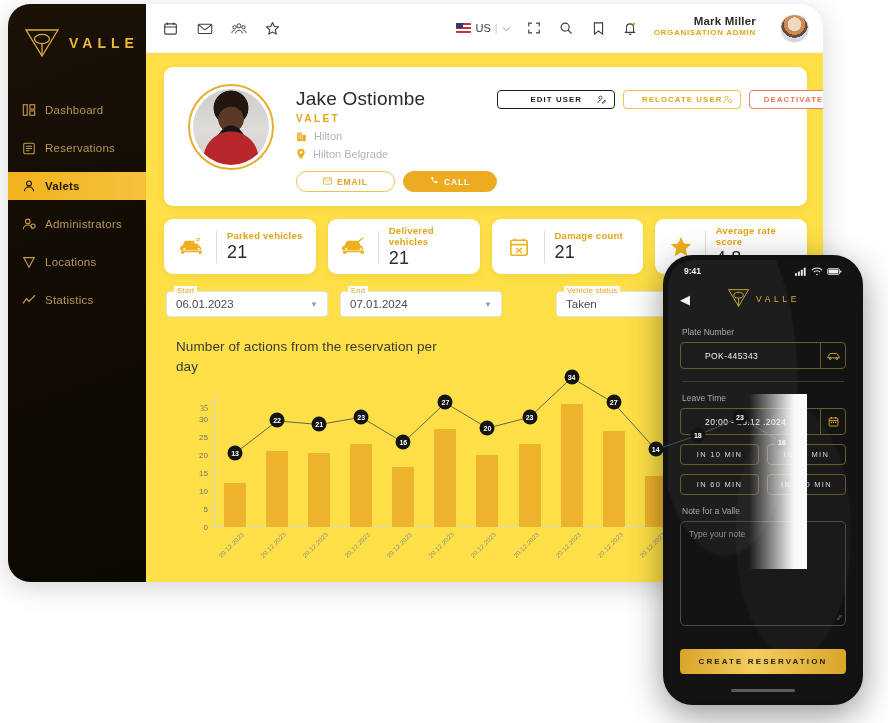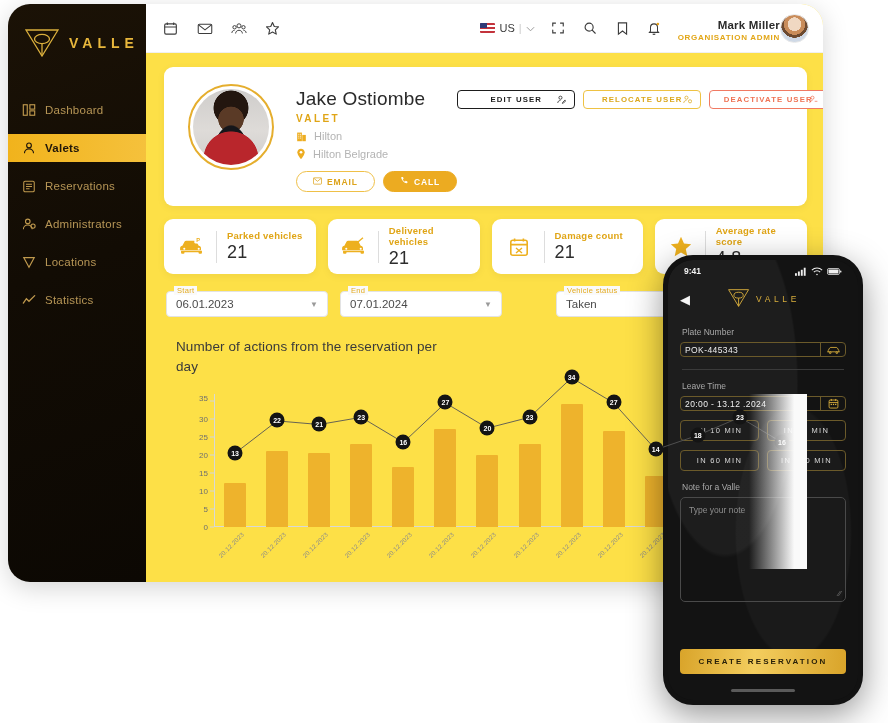--- a/index.html
+++ b/index.html
@@ -63,21 +63,21 @@
   .tb-ic { width:17px; height:17px; cursor:pointer; display:flex; align-items:center; justify-content:center;}
   .tb-right { margin-left: auto; display: flex; align-items: center; gap: 15px; }
   .lang { display:flex; align-items:center; gap:4px; font-size:11px; color:#3a3a3a; cursor:pointer;}
   .flag {
     width:15px; height:10px; border-radius:1px;
     background: repeating-linear-gradient(180deg,#c3333c 0 2px,#fff 2px 4px);
     position: relative; overflow:hidden;
   }
   .flag:after{content:"";position:absolute;left:0;top:0;width:7px;height:5px;background:#2e3a77;}
   .lang-div { color:#ccc; }
-  .user-block { display:flex; align-items:flex-end; gap:0; cursor:pointer;}
+  .user-block { display:flex; align-items:flex-start; gap:24px; cursor:pointer;}
   .user-names { text-align:right; line-height:1.25; }
   .user-name { font-size:11.5px; font-weight:700; color:#2b2b2b; letter-spacing:.2px;}
   .user-role { font-size:8px; font-weight:700; color:#e2a617; letter-spacing:.7px;}
   .avatar-hd {
     width:29px;height:29px;border-radius:50%;
     background: radial-gradient(circle at 50% 34%, #f0d8c2 0 30%, #c98c5a 31% 47%, #6d4a30 48% 60%, #cfd9e6 61% 100%);
     border:1px solid #e8e8e8;
   }
 
   
@@ -106,21 +106,21 @@
   }
   .pinfo { margin-left: 22px; padding-top: 6px;}
   .pname { font-size:19px; font-weight:400; color:#2a2a2a; letter-spacing:.2px;}
   .prole { font-size:10px; font-weight:700; color:#e0a516; letter-spacing:2.4px; margin-top:3px;}
   .prow { display:flex; align-items:center; gap:7px; margin-top:6px; font-size:11px; color:#b4b4b4;}
   .prow .ic { color:#edad21; display:flex;}
   .pbtns { display:flex; gap:8px; margin-top:11px;}
   .chip {
     display:flex;align-items:center;gap:5px;
     font-size:8.5px; font-weight:700; letter-spacing:.9px;
-    padding:4px 16px; border-radius:11px; cursor:pointer;
+    padding:4px 26px; border-radius:11px; cursor:pointer;
   }
   .chip.out { border:1px solid #efc048; color:#dda31a; background:#fff;}
   .chip.fill { background:#ecab21; color:#fff; border:1px solid #ecab21;}
 
   .pactions { margin-left:auto; display:flex; flex-direction:row; gap:8px; padding-top:8px; padding-right:4px;}
   .abtn {
     width:118px; height:19px; border-radius:4px;
     display:flex; align-items:center; justify-content:center; gap:6px;
     font-size:7.8px; font-weight:700; letter-spacing:1.1px; cursor:pointer;
     background:#fff; position:relative;
@@ -204,22 +204,22 @@
   }
   #ph-status { height:22px; display:flex; align-items:center; padding:0 4px; }
   #ph-time { font-size:8.5px; color:#f2f2f2; font-weight:600;}
   .ph-sig { margin-left:auto; display:flex; align-items:center; gap:4px;}
   #ph-nav { height:34px; display:flex; align-items:center; position:relative;}
   #ph-back { color:#f5f5f5; font-size:13px; cursor:pointer; line-height:1;}
   .ph-logo { position:absolute; left:50%; transform:translateX(-50%); display:flex; align-items:center; gap:5px;}
   .ph-logo-text { color:#d9ae3c; font-size:8.5px; letter-spacing:3.6px;}
   .ph-label { color:#a9a9a9; font-size:8.5px; margin:11px 0 5px 2px;}
   .ph-input {
-    height:15px; border:1px solid #6b5a2a; border-radius:4px;
-    display:flex; align-items:center; padding:0 0 0 4px;
+    height:27px; border:1px solid #6b5a2a; border-radius:4px;
+    display:flex; align-items:center; padding:0 0 0 24px;
     color:#efefef; font-size:8.5px; letter-spacing:.4px; cursor:text;
   }
   .ph-input .sep { margin-left:auto; width:1px; height:100%; background:#6b5a2a;}
   .ph-input .tic { width:24px; display:flex; align-items:center; justify-content:center; color:#e0b43d;}
   .ph-hr { height:1px; background:#3a3a3a; margin:12px 2px 0 2px;}
   .ph-quick { display:flex; gap:8px; margin-top:9px;}
   .qbtn {
     flex:1; height:21px; border:1px solid #6b5a2a; border-radius:4px;
     display:flex; align-items:center; justify-content:center;
     color:#d8d8d8; font-size:7.5px; letter-spacing:1.3px; cursor:pointer;
@@ -260,37 +260,37 @@
       <div class="nav-item">
         <span class="nic">
           <svg viewBox="0 0 16 16" width="14" height="14" fill="none" stroke="#c09a4e" stroke-width="1.3">
             <rect x="1.5" y="2" width="4.5" height="12"></rect>
               <rect x="9" y="2" width="5.5" height="5"></rect>
               <rect x="9" y="9" width="5.5" height="5"></rect>
           </svg>
         </span>
         <span>Dashboard</span>
       </div>
+      <div class="nav-item">
+        <span class="nic">
+          <svg viewBox="0 0 16 16" width="14" height="14" fill="none" stroke="#c09a4e" stroke-width="1.2">
+            <rect x="2" y="2.5" width="12" height="12" rx="1.5"></rect>
+            <path d="M4.6 6h6.8M4.6 8.6h6.8M4.6 11.2h4"></path>
+          </svg>
+        </span>
+        <span>Reservations</span>
+      </div>
       <div class="nav-item active">
         <span class="nic">
           <svg viewBox="0 0 16 16" width="14" height="14" fill="none" stroke="#20160a" stroke-width="1.3">
             <circle cx="8" cy="5" r="2.7"></circle>
               <path d="M2.8 14c0-3 2.4-5 5.2-5s5.2 2 5.2 5"></path>
           </svg>
         </span>
         <span>Valets</span>
-      </div>
-      <div class="nav-item">
-        <span class="nic">
-          <svg viewBox="0 0 16 16" width="14" height="14" fill="none" stroke="#c09a4e" stroke-width="1.2">
-            <rect x="2" y="2.5" width="12" height="12" rx="1.5"></rect>
-            <path d="M4.6 6h6.8M4.6 8.6h6.8M4.6 11.2h4"></path>
-          </svg>
-        </span>
-        <span>Reservations</span>
       </div>
       <div class="nav-item">
         <span class="nic">
           <svg viewBox="0 0 16 16" width="14" height="14" fill="none" stroke="#c09a4e" stroke-width="1.25">
             <circle cx="6.6" cy="5" r="2.6"></circle>
               <path d="M1.6 14c0-2.9 2.3-4.8 5-4.8s5 1.9 5 4.8"></path>
             <circle cx="12.6" cy="10.4" r="2.4"></circle>
           </svg>
         </span>
         <span>Administrators</span>
@@ -598,21 +598,21 @@
               <span class="ytick" style="top: 97.0541px;">10</span>
               <span class="ytick-line" style="top: 97.0541px;"></span>
               <span class="ytick" style="top: 79.0811px;">15</span>
               <span class="ytick-line" style="top: 79.0811px;"></span>
               <span class="ytick" style="top: 61.1081px;">20</span>
               <span class="ytick-line" style="top: 61.1081px;"></span>
               <span class="ytick" style="top: 43.1351px;">25</span>
               <span class="ytick-line" style="top: 43.1351px;"></span>
               <span class="ytick" style="top: 25.1622px; text-align: center;">30</span>
               <span class="ytick-line" style="top: 25.1622px;"></span>
-              <span class="ytick" style="top: 4px;">35</span>
+              <span class="ytick" style="top: 14px; font-family: Liberation Serif, serif;">35</span>
               <span class="ytick-line" style="top: 7.18919px;"></span>
               <div class="bar" style="height: 43.1351px; left: 10.0357px;"></div>
               <div class="bar" style="height: 75.4865px; left: 52.1071px;"></div>
               <div class="bar" style="height: 73.6892px; left: 94.1786px;"></div>
               <div class="bar" style="height: 82.6757px; left: 136.25px;"></div>
               <div class="bar" style="height: 59.3108px; left: 178.321px;"></div>
               <div class="bar" style="height: 97.0541px; left: 220.393px;"></div>
               <div class="bar" style="height: 71.8919px; left: 262.464px;"></div>
               <div class="bar" style="height: 82.6757px; left: 304.536px;"></div>
               <div class="bar" style="height: 122.216px; left: 346.607px;"></div>

